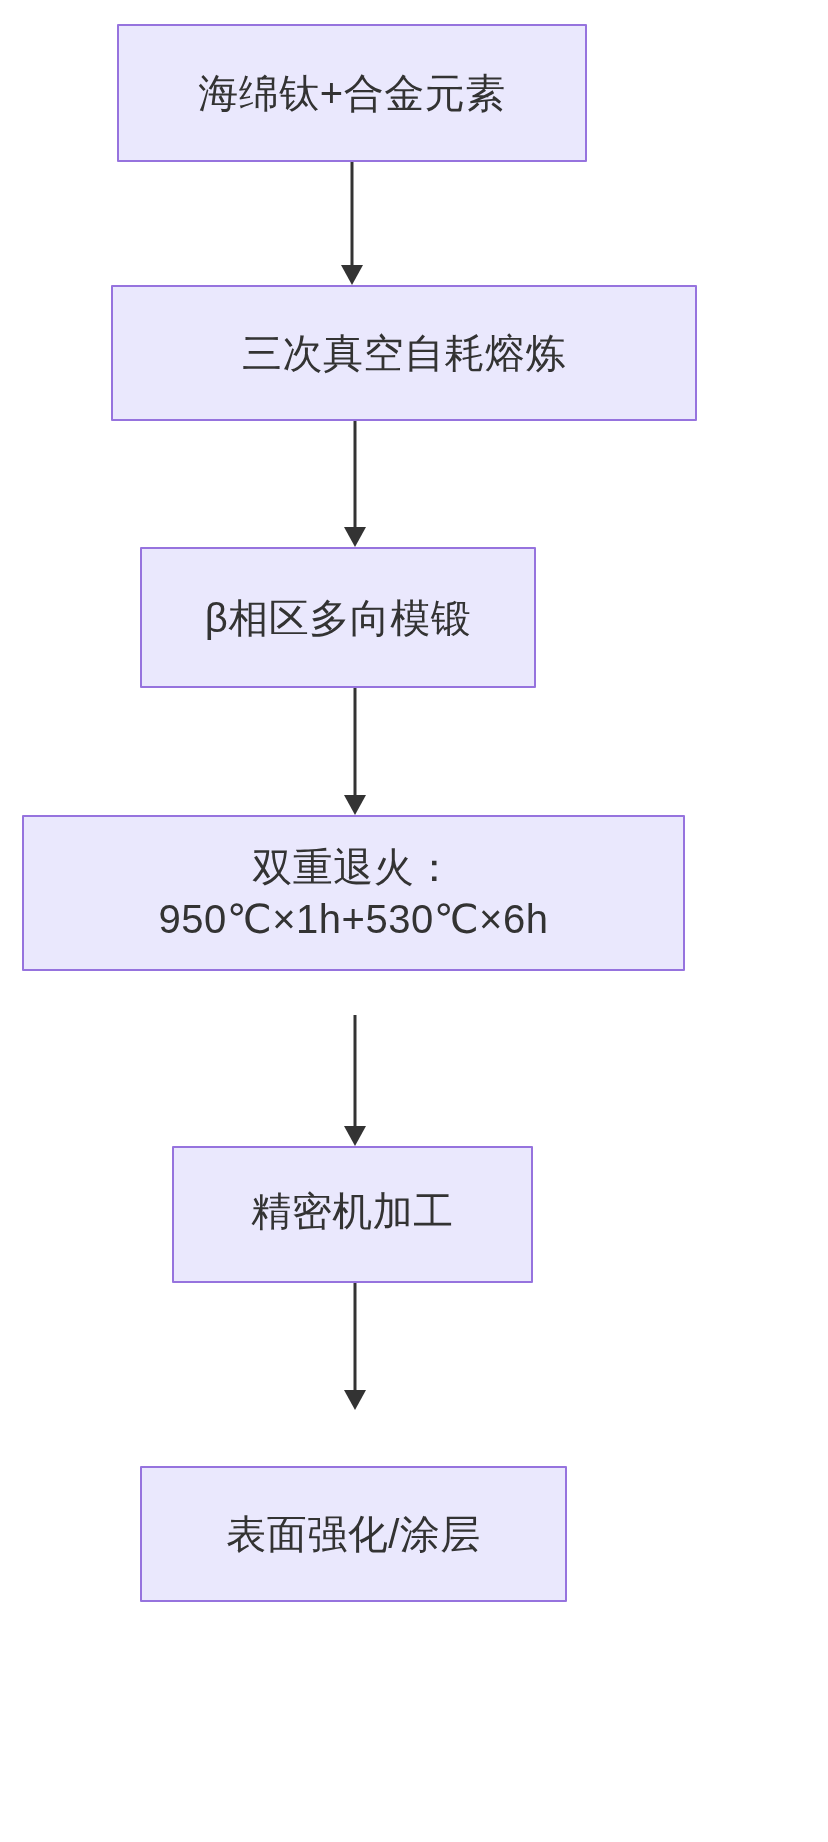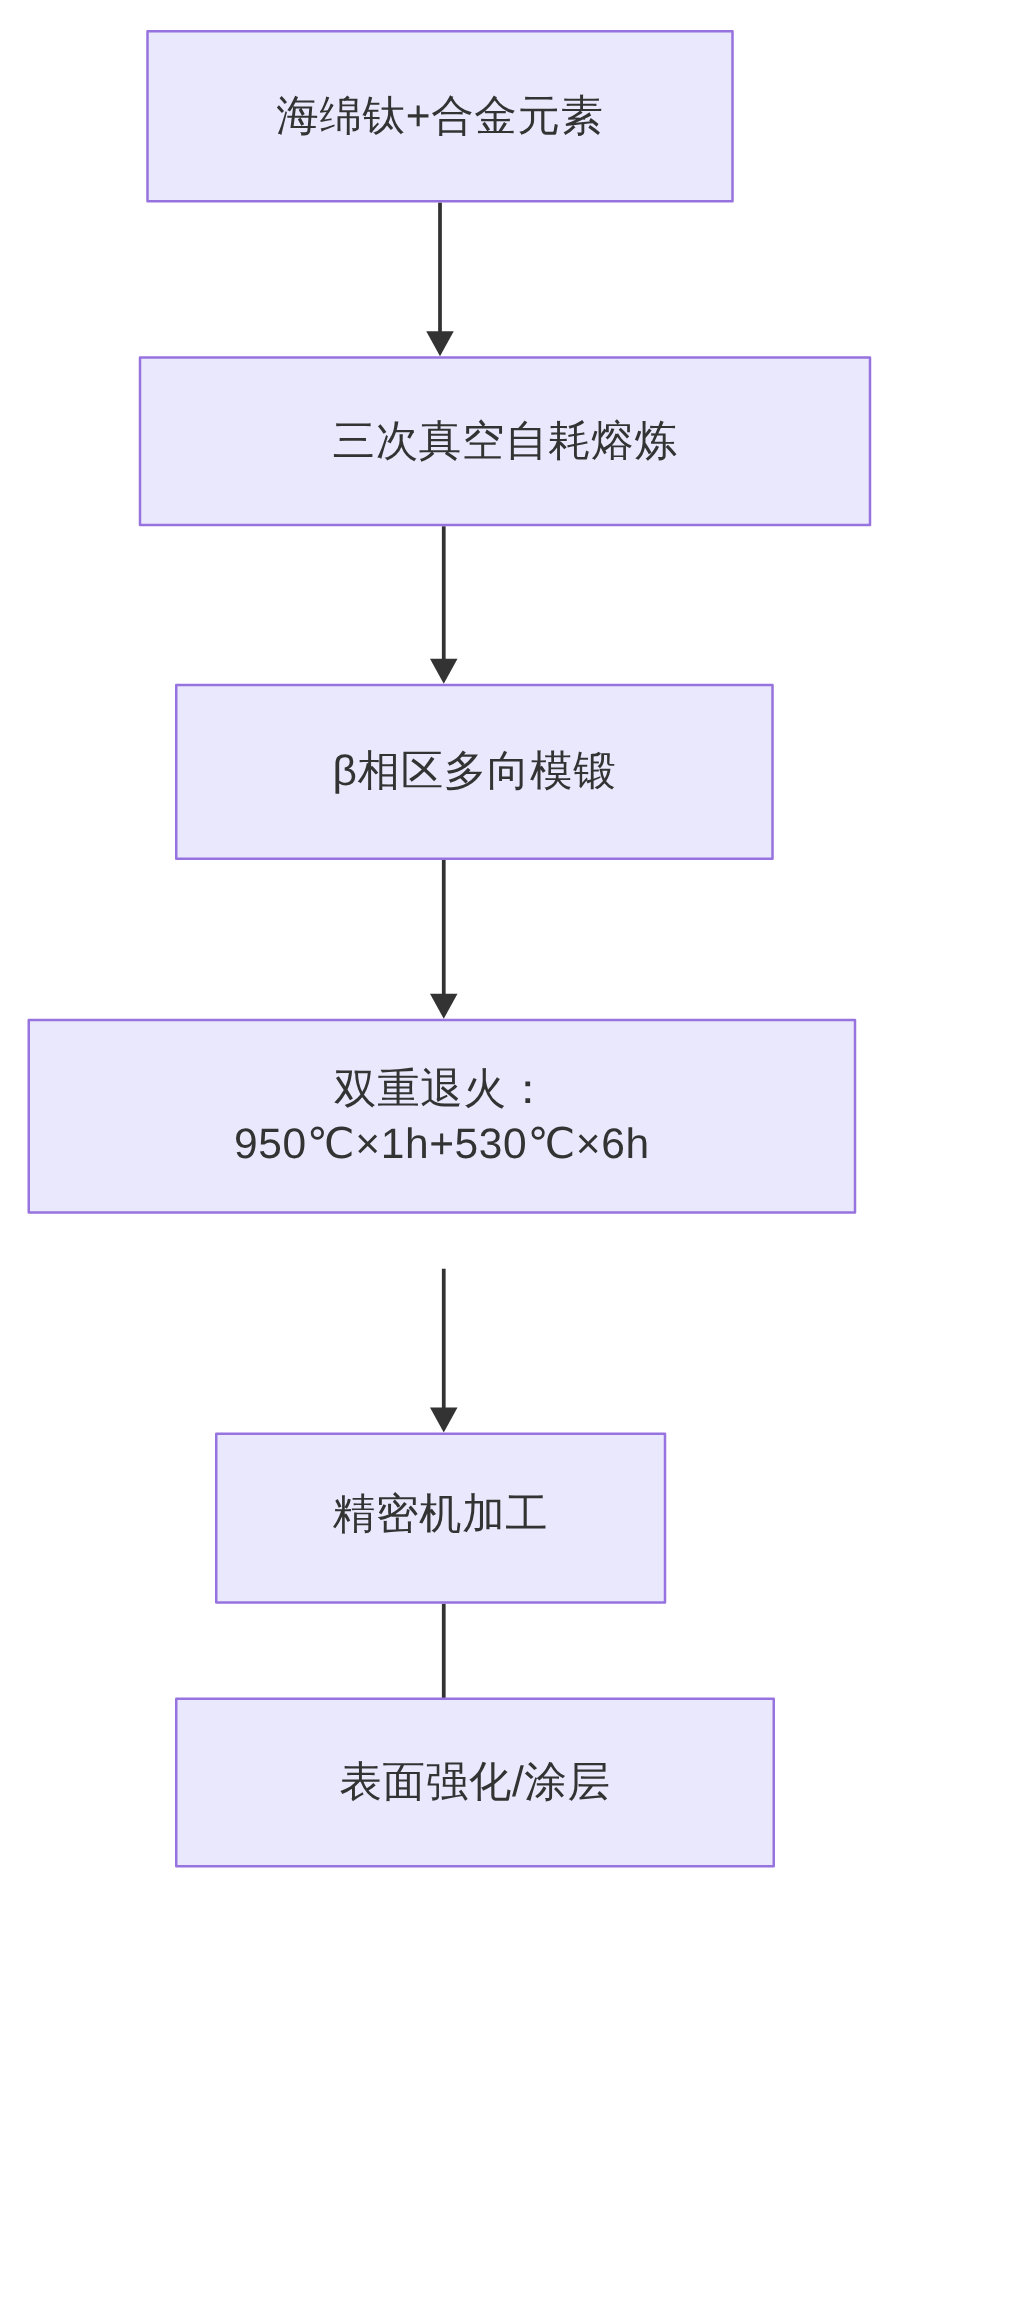--- a/index.html
+++ b/index.html
@@ -23,21 +23,21 @@
     position: absolute;
     box-sizing: border-box;
     background: #eae8fd;
     border: 2px solid #9673de;
     border-radius: 1px;
     display: flex;
     flex-direction: column;
     align-items: center;
     justify-content: center;
     color: #333333;
-    font-size: 34px;
+    font-size: 40px;
     line-height: 1.30;
     letter-spacing: 0.5px;
     text-align: center;
     white-space: nowrap;
   }
   .node .line {
     display: block;
   }
   .edge-svg {
     position: absolute;
@@ -86,27 +86,27 @@
         </g>
       </g>
   </svg>
   <div id="nodes-layer">
       <div class="node" style="left: 117px; top: 24px; width: 470px; height: 138px; background: rgb(234, 232, 253); border-color: rgb(150, 115, 222); color: rgb(51, 51, 51);">
         <span class="line">海绵钛+合金元素</span>
       </div>
       <div class="node" style="left: 111px; top: 285px; width: 586px; height: 136px; background: rgb(234, 232, 253); border-color: rgb(150, 115, 222); color: rgb(51, 51, 51);">
         <span class="line">三次真空自耗熔炼</span>
       </div>
-      <div class="node" style="left: 140px; top: 547px; width: 479px; height: 141px; background: rgb(234, 232, 253); border-color: rgb(150, 115, 222); color: rgb(51, 51, 51);">
+      <div class="node" style="left: 140px; top: 547px; width: 396px; height: 141px; background: rgb(234, 232, 253); border-color: rgb(150, 115, 222); color: rgb(51, 51, 51);">
         <span class="line">β相区多向模锻</span>
       </div>
       <div class="node" style="left: 22px; top: 815px; width: 663px; height: 156px; background: rgb(234, 232, 253); border-color: rgb(150, 115, 222); color: rgb(51, 51, 51);">
         <span class="line">双重退火：</span>
         <span class="line">950℃×1h+530℃×6h</span>
       </div>
       <div class="node" style="left: 172px; top: 1146px; width: 361px; height: 137px; background: rgb(234, 232, 253); border-color: rgb(150, 115, 222); color: rgb(51, 51, 51); font-family: Liberation Mono, monospace;">
         <span class="line">精密机加工</span>
       </div>
-      <div class="node" style="left: 140px; top: 1358px; width: 480px; height: 136px; background: rgb(234, 232, 253); border-color: rgb(150, 115, 222); color: rgb(51, 51, 51);">
+      <div class="node" style="left: 140px; top: 1466px; width: 427px; height: 136px; background: rgb(234, 232, 253); border-color: rgb(150, 115, 222); color: rgb(51, 51, 51);">
         <span class="line">表面强化/涂层</span>
       </div>
     </div>
 </div>
 
 </body></html>

